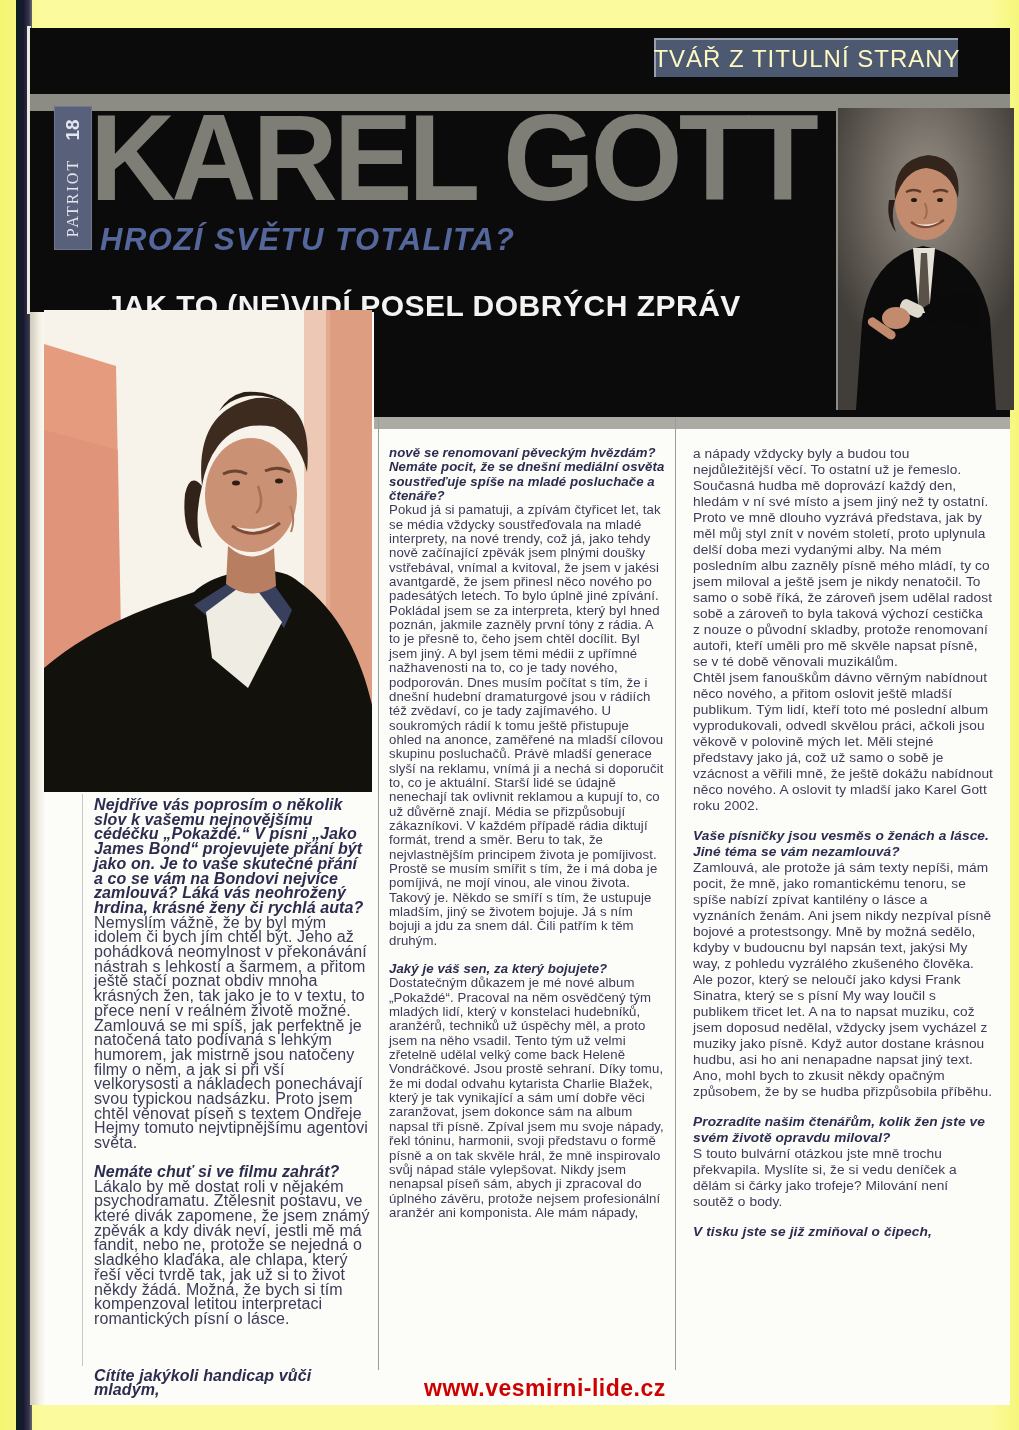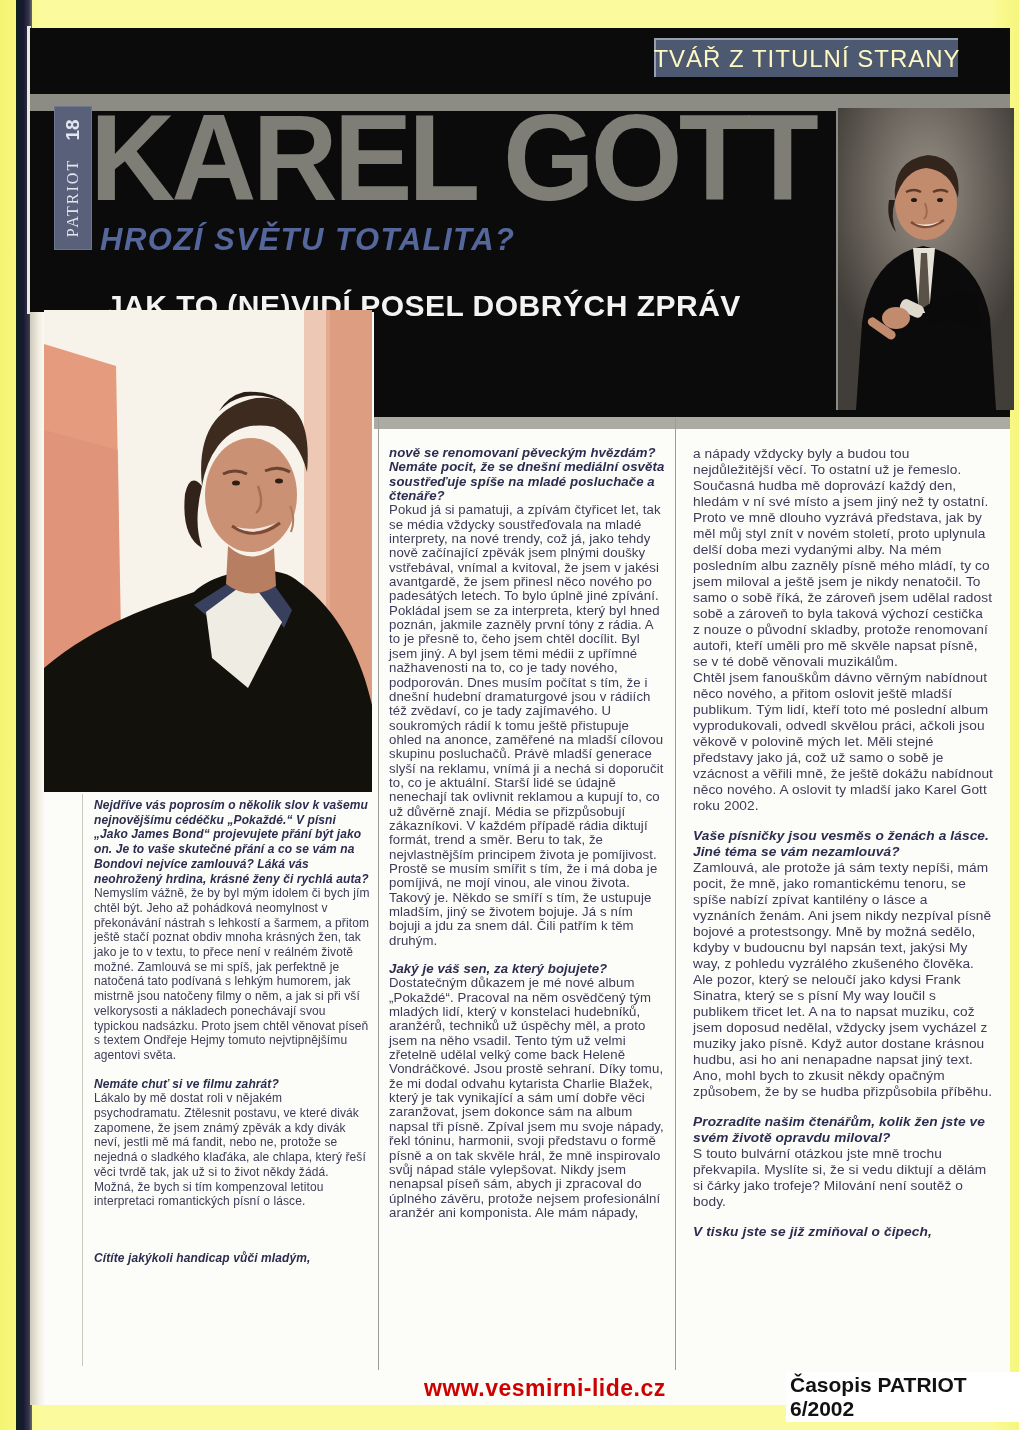--- a/index.html
+++ b/index.html
@@ -48,21 +48,21 @@
   .photo-header svg, .photo-main svg { display:block; width:100%; height:100%; }
 
   .rule-left  { left:82px;  top:794px; width:1px; height:572px; background:#c9c9c0; }
   .rule-mid   { left:378px; top:418px; width:1px; height:952px; background:#9d9d97; }
   .rule-right { left:675px; top:418px; width:1px; height:952px; background:#9d9d97; }
 
   .col { position:absolute; color:#3c3c5a; }
   .col p { margin:0; letter-spacing:0.1px; }
   .col p.q { font-weight:bold; font-style:italic; color:#2c2c50; margin-top:14px; }
   .col p.q:first-child { margin-top:0; }
-  .col-left  { left:94px;  top:798px; width:276px; font-size:12px; line-height:14.7px; }
+  .col-left  { left:94px;  top:798px; width:276px; font-size:16px; line-height:14.7px; }
   .col-left p:last-child { margin-top:42px; }
   .col-mid   { left:389px; top:446px; width:276px; font-size:13.2px; line-height:14.35px; }
   .col-right { left:693px; top:446px; width:300px; font-size:13.7px; line-height:16px; }
 
   .footer-site { left:424px; top:1375px; font-size:23px; font-weight:bold;
     color:#cf0000; letter-spacing:0.5px; }
   .footer-source { left:786px; top:1372px; font-size:21px; font-weight:bold;
     color:#111; background:#fff; padding:1px 4px; }
 </style>
 </head>
@@ -163,20 +163,19 @@
       <p class="a">Pokud já si pamatuji, a zpívám čtyřicet let, tak se média vždycky soustřeďovala na mladé interprety, na nové trendy, což já, jako tehdy nově začínající zpěvák jsem plnými doušky vstřebával, vnímal a kvitoval, že jsem v jakési avantgardě, že jsem přinesl něco nového po padesátých letech. To bylo úplně jiné zpívání. Pokládal jsem se za interpreta, který byl hned poznán, jakmile zazněly první tóny z rádia. A to je přesně to, čeho jsem chtěl docílit. Byl jsem jiný. A byl jsem těmi médii z upřímné nažhavenosti na to, co je tady nového, podporován. Dnes musím počítat s tím, že i dnešní hudební dramaturgové jsou v rádiích též zvědaví, co je tady zajímavého. U soukromých rádií k tomu ještě přistupuje ohled na anonce, zaměřené na mladší cílovou skupinu posluchačů. Právě mladší generace slyší na reklamu, vnímá ji a nechá si doporučit to, co je aktuální. Starší lidé se údajně nenechají tak ovlivnit reklamou a kupují to, co už důvěrně znají. Média se přizpůsobují zákazníkovi. V každém případě rádia diktují formát, trend a směr. Beru to tak, že nejvlastnějším principem života je pomíjivost. Prostě se musím smířit s tím, že i má doba je pomíjivá, ne mojí vinou, ale vinou života. Takový je. Někdo se smíří s tím, že ustupuje mladším, jiný se životem bojuje. Já s ním bojuji a jdu za snem dál. Čili patřím k těm druhým.</p>
       <p class="q">Jaký je váš sen, za který bojujete?</p>
       <p class="a">Dostatečným důkazem je mé nové album „Pokaždé“.  Pracoval na něm osvědčený tým mladých lidí, který v konstelaci hudebníků, aranžérů, techniků už úspěchy měl, a proto jsem na něho vsadil. Tento tým už velmi zřetelně udělal velký come back Heleně Vondráčkové. Jsou prostě sehraní. Díky tomu, že mi dodal odvahu kytarista Charlie Blažek, který je tak vynikající a sám umí dobře věci zaranžovat, jsem dokonce sám na album napsal tři písně. Zpíval jsem mu svoje nápady, řekl tóninu, harmonii, svoji představu o formě písně a on tak skvěle hrál, že mně inspirovalo svůj nápad stále vylepšovat. Nikdy jsem nenapsal píseň sám, abych ji zpracoval do úplného závěru, protože nejsem profesionální aranžér ani komponista. Ale mám nápady,</p>
     </div>
   <div class="col col-right">
       <p class="a">a nápady vždycky byly a budou tou nejdůležitější věcí. To ostatní už je řemeslo. Současná hudba mě doprovází každý den, hledám v ní své místo a jsem jiný než ty ostatní. Proto ve mně dlouho vyzrává představa, jak by měl můj styl znít v novém století, proto uplynula delší doba mezi vydanými alby. Na mém posledním albu zazněly písně mého mládí, ty co jsem miloval a ještě jsem je nikdy nenatočil. To samo o sobě říká, že zároveň jsem udělal radost sobě a zároveň to byla taková výchozí cestička z nouze o původní skladby, protože renomovaní autoři, kteří uměli pro mě skvěle napsat písně, se v té době věnovali muzikálům.</p>
       <p class="a">Chtěl jsem fanouškům dávno věrným nabídnout něco nového, a přitom oslovit ještě mladší publikum. Tým lidí, kteří toto mé poslední album vyprodukovali, odvedl skvělou práci, ačkoli jsou věkově v polovině mých let. Měli stejné představy jako já, což už samo o sobě je vzácnost a věřili mně, že ještě dokážu nabídnout něco nového. A oslovit ty mladší jako Karel Gott roku 2002.</p>
       <p class="q">Vaše písničky jsou vesměs o ženách a lásce. Jiné téma se vám nezamlouvá?</p>
       <p class="a">Zamlouvá, ale protože já sám texty nepíši, mám pocit, že mně, jako romantickému tenoru, se spíše nabízí zpívat kantilény o lásce a vyznáních ženám. Ani jsem nikdy nezpíval písně bojové a protestsongy. Mně by možná sedělo, kdyby v budoucnu byl napsán text, jakýsi My way, z pohledu vyzrálého zkušeného člověka. Ale pozor, který se neloučí jako kdysi Frank Sinatra, který se s písní My way loučil s publikem třicet let. A na to napsat muziku, což jsem doposud nedělal, vždycky jsem vycházel z muziky jako písně. Když autor dostane krásnou hudbu, asi ho ani nenapadne napsat jiný text. Ano, mohl bych to zkusit někdy opačným způsobem, že by se hudba přizpůsobila příběhu.</p>
       <p class="q">Prozradíte našim čtenářům, kolik žen jste ve svém životě opravdu miloval?</p>
-      <p class="a">S touto bulvární otázkou jste mně trochu překvapila. Myslíte si, že si vedu diktují a dělám si čárky jako trofeje? Milování není soutěž o body.</p>
+      <p class="a">S touto bulvární otázkou jste mně trochu překvapila. Myslíte si, že si vedu deníček a dělám si čárky jako trofeje? Milování není soutěž o body.</p>
       <p class="q">V tisku jste se již zmiňoval o čipech,</p>
     </div>
 
   <div class="abs footer-site">www.vesmirni-lide.cz</div>
-  <div class="abs footer-source">Časopis PATRIOT 6/2002</div>
 
 </div>
 
 </body></html>

